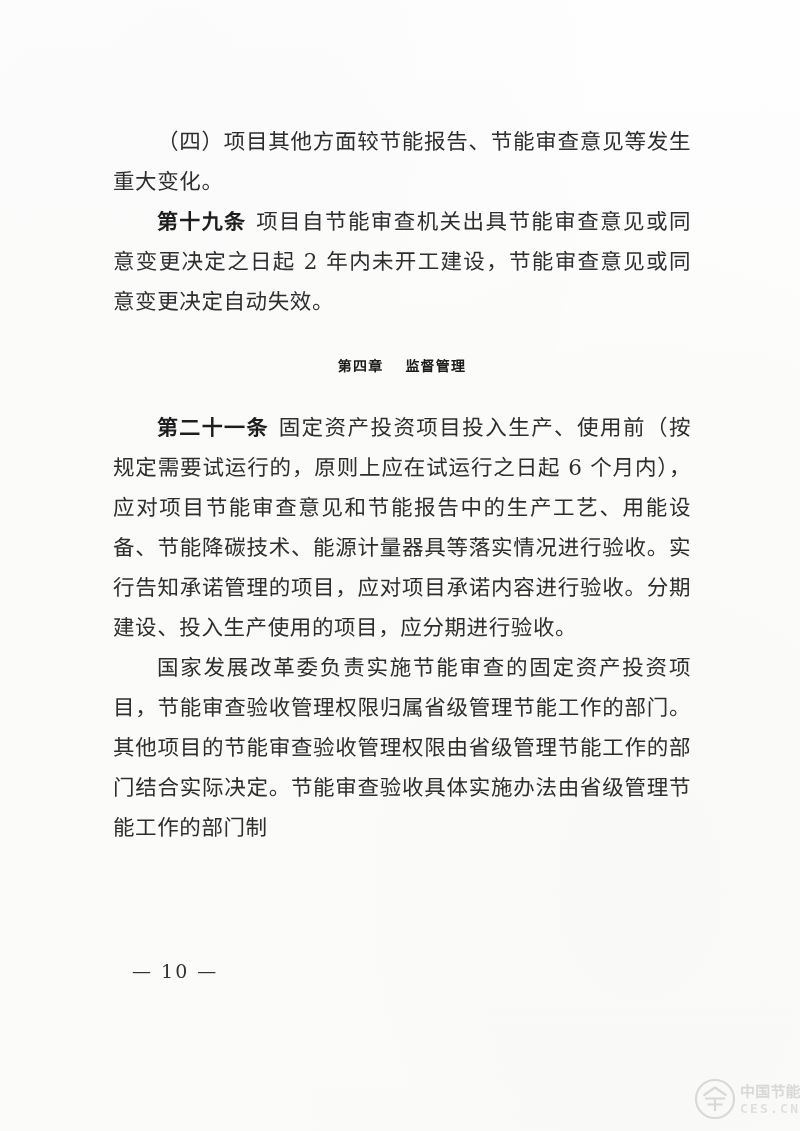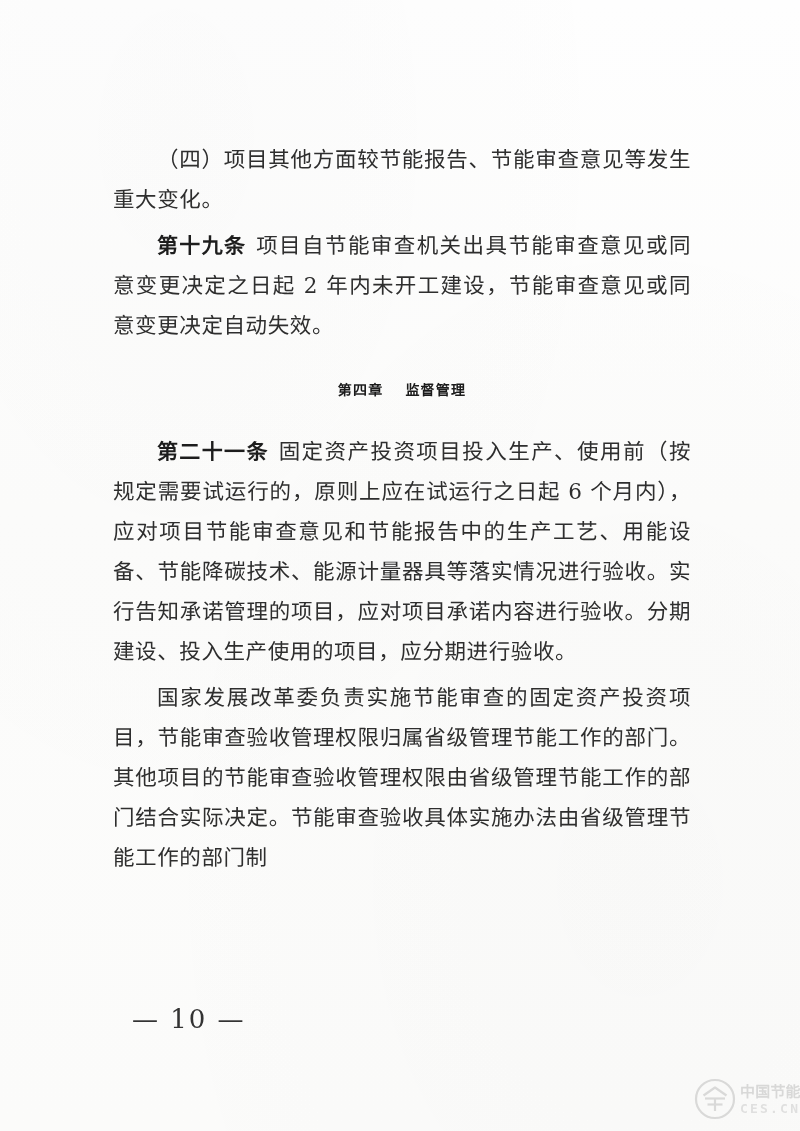--- a/index.html
+++ b/index.html
@@ -23,21 +23,21 @@
     inset: 0;
     background:
       radial-gradient(ellipse at 22% 12%, rgba(0,0,0,0.012) 0%, rgba(0,0,0,0) 55%),
       radial-gradient(ellipse at 80% 78%, rgba(0,0,0,0.010) 0%, rgba(0,0,0,0) 60%),
       linear-gradient(180deg, #fefefe 0%, #fcfcfb 45%, #fbfbfa 100%);
   }
 
   .text-column {
     position: absolute;
     left: 113px;
-    top: 140px;
+    top: 122px;
     width: 578px;
   }
 
   
   p.para {
     margin: 0;
     font-size: 21.5px;
     line-height: 40px;
     letter-spacing: 0.6px;
     text-align: justify;
@@ -74,29 +74,29 @@
     text-indent: 0;
     line-height: 40px;
   }
   h2.chapter .ch-gap {
     display: inline-block;
     width: 22px;
   }
 
   
   .blk { margin-bottom: 0; }
-  .blk + .blk { margin-top: 6px; }
+  .blk + .blk { margin-top: 0; }
 
   
   .page-number {
     position: absolute;
     left: 132px;
-    top: 1004px;
+    top: 960px;
     font-family: "DejaVu Serif", "Liberation Serif", serif;
-    font-size: 26px;
+    font-size: 19px;
     color: #333;
     letter-spacing: 2px;
     white-space: nowrap;
   }
 
   
   .watermark {
     position: absolute;
     left: 694px;
     top: 1078px;

